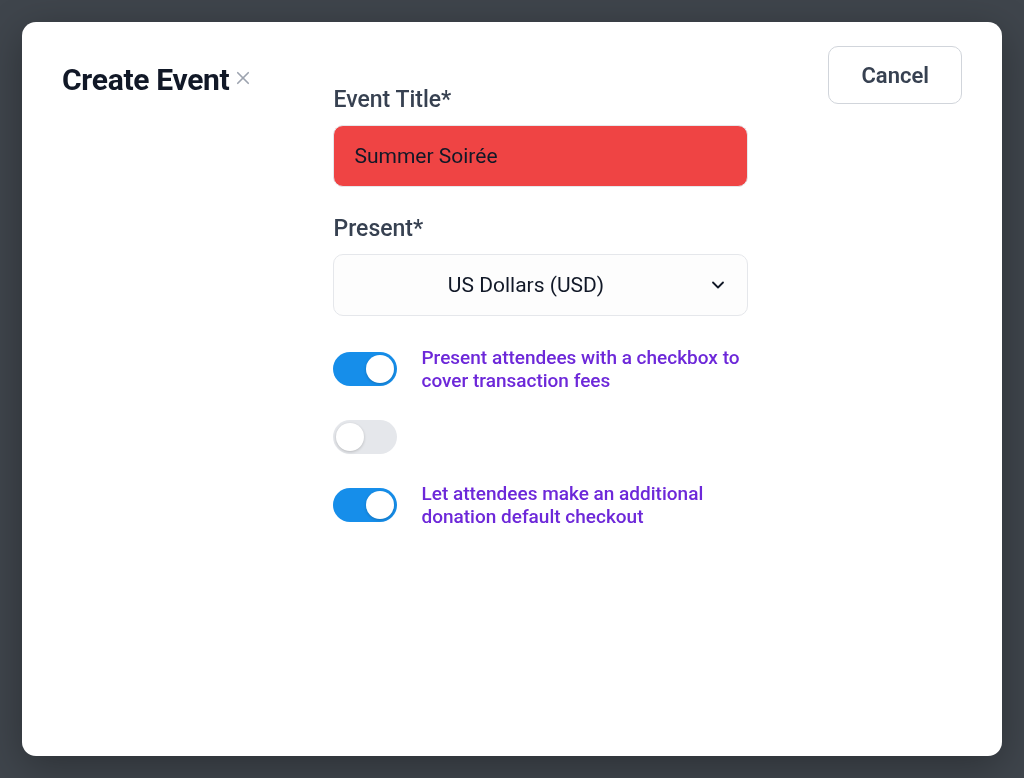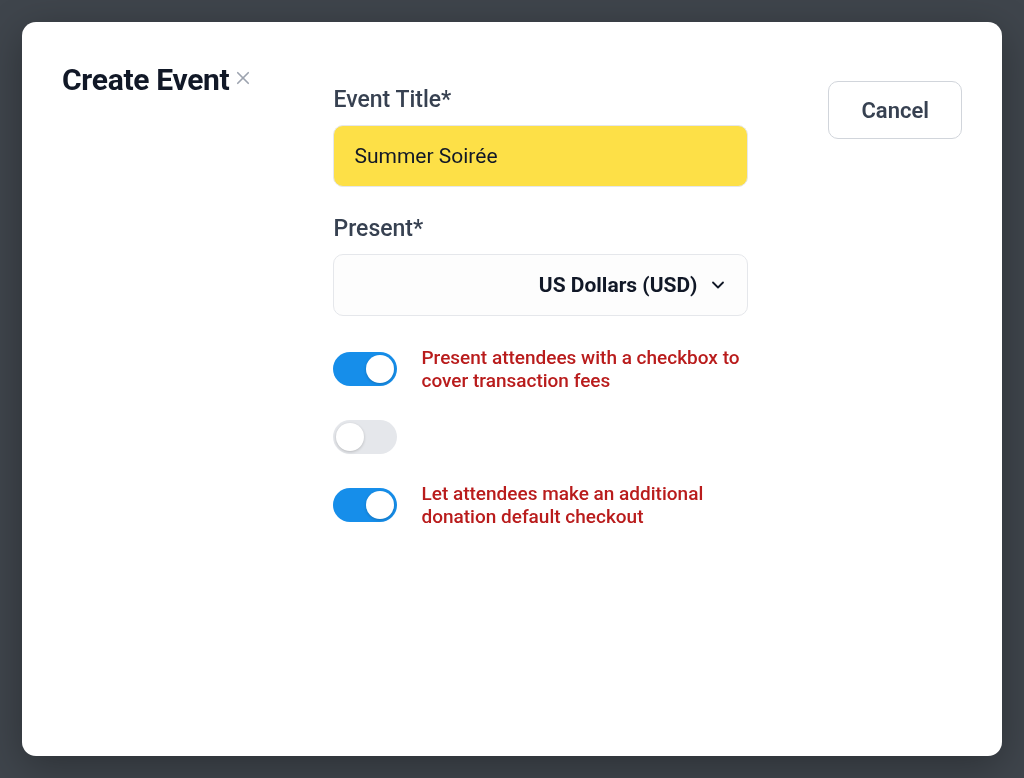--- a/index.html
+++ b/index.html
@@ -79,48 +79,48 @@
       color: #374151;
       margin-bottom: 12px;
     }
 
     .text-input {
       width: 100%;
       height: 62px;
       padding: 0 20px;
       font-size: 21px;
       color: #111827;
-      background: #fde047;
+      background: #ef4444;
       border: 1px solid #e5e7eb;
       border-radius: 10px;
       outline: none;
       font-family: inherit;
     }
 
     .select-wrap {
       position: relative;
       width: 100%;
     }
 
     .select-input {
       width: 100%;
       height: 62px;
       padding: 0 50px 0 20px;
       font-size: 21px;
-      font-weight: 700;
+      font-weight: 400;
       color: #111827;
       background: #fdfdfd;
       border: 1px solid #e5e7eb;
       border-radius: 10px;
       outline: none;
       font-family: inherit;
       appearance: none;
       -webkit-appearance: none;
       cursor: pointer;
-      text-align: right;
+      text-align: center;
     }
 
     .chevron {
       position: absolute;
       right: 20px;
       top: 50%;
       transform: translateY(-50%);
       pointer-events: none;
       color: #111827;
     }
@@ -174,21 +174,21 @@
     .toggle-on .toggle-knob {
       left: 33px;
     }
 
     .toggle-off .toggle-knob {
       left: 3px;
     }
 
     .toggle-label {
       font-size: 19px;
-      color: #b91c1c;
+      color: #6d28d9;
       font-weight: 500;
     }
 
     .modal-footer {
       padding: 24px 40px 36px 40px;
       display: flex;
       justify-content: flex-end;
       gap: 20px;
     }
 
@@ -197,21 +197,20 @@
       padding: 0 32px;
       font-size: 22px;
       font-weight: 600;
       border-radius: 10px;
       cursor: pointer;
       font-family: inherit;
       border: none;
       display: inline-flex;
       align-items: center;
       justify-content: center;
-      margin-top: 35px;
     }
 
     .btn-secondary {
       background: #ffffff;
       color: #374151;
       border: 1px solid #d1d5db;
     }
 
     .btn-primary {
       background: #168eea;

